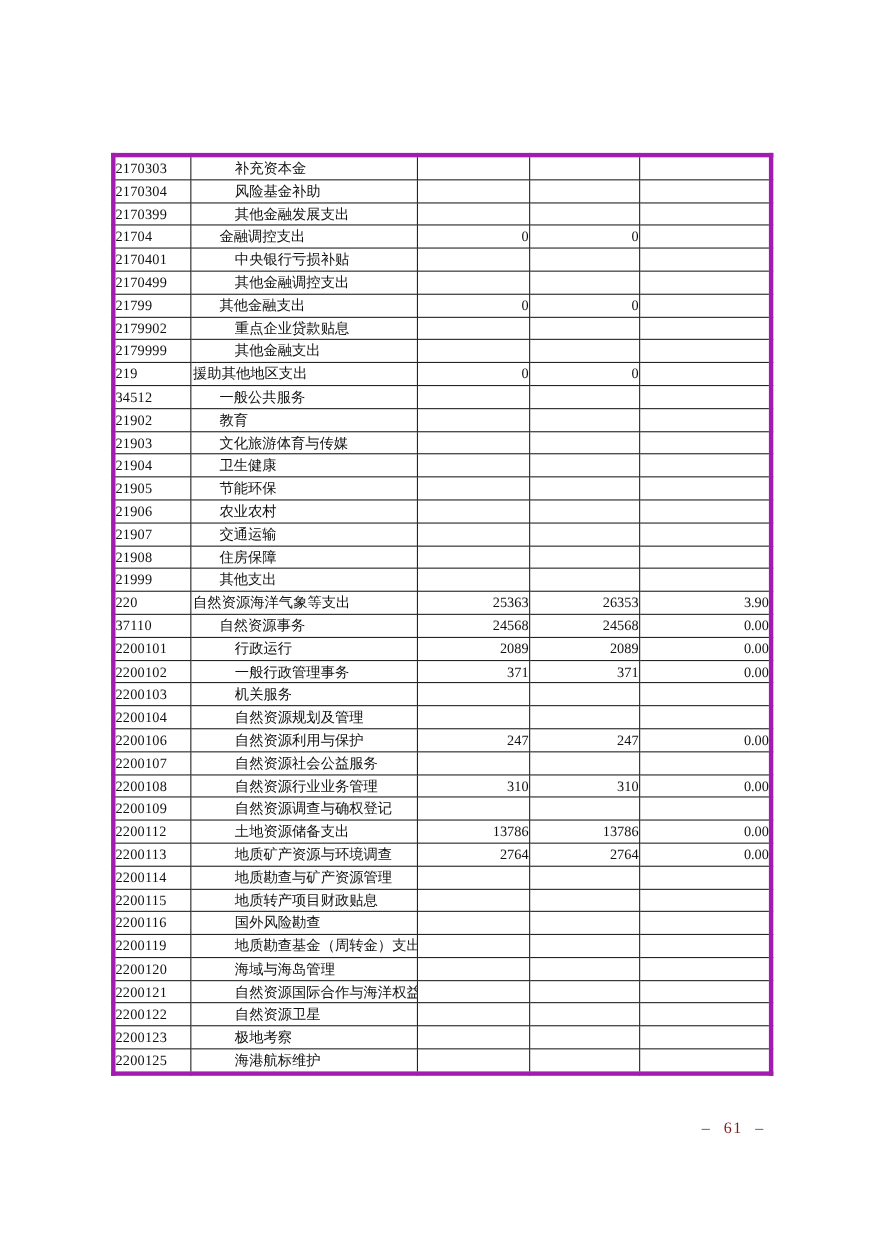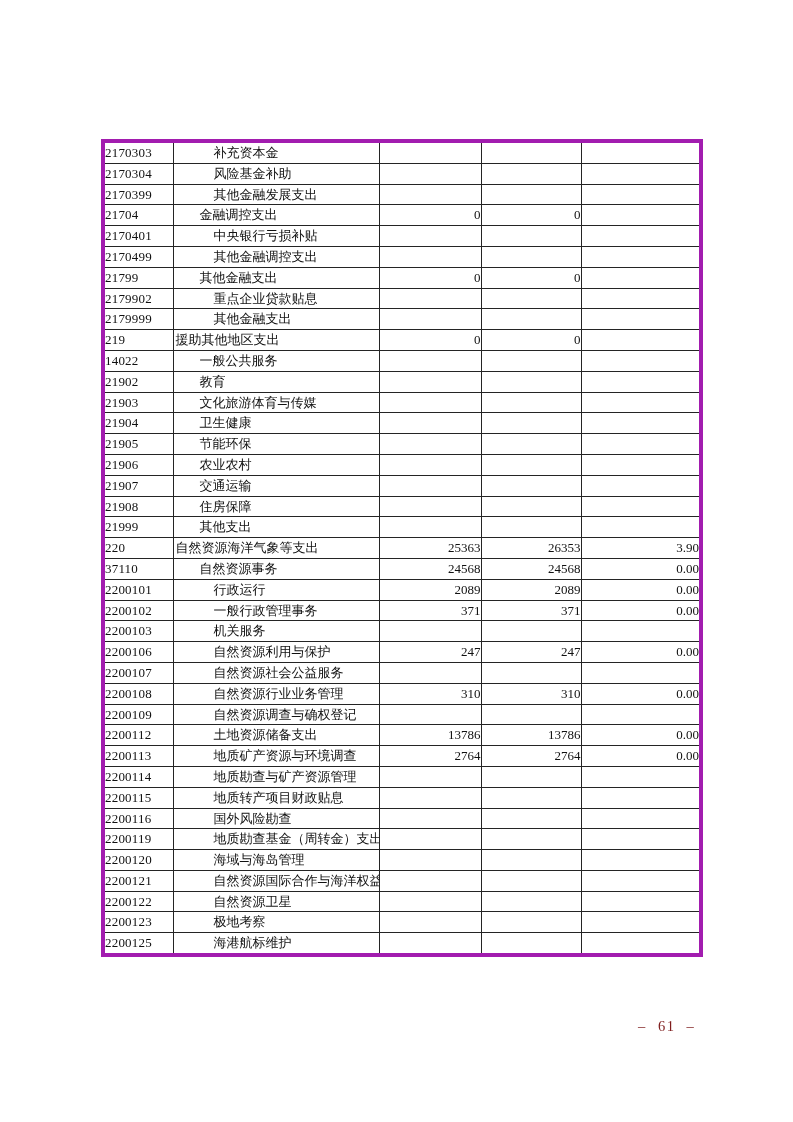--- a/index.html
+++ b/index.html
@@ -129,21 +129,21 @@
           <td class="num"></td>
         </tr>
         <tr>
           <td class="code">219</td>
           <td class="name lvl0">援助其他地区支出</td>
           <td class="num">0</td>
           <td class="num">0</td>
           <td class="num"></td>
         </tr>
         <tr>
-          <td class="code">14022</td>
+          <td class="code">34512</td>
           <td class="name lvl1">一般公共服务</td>
           <td class="num"></td>
           <td class="num"></td>
           <td class="num"></td>
         </tr>
         <tr>
           <td class="code">21902</td>
           <td class="name lvl1">教育</td>
           <td class="num"></td>
           <td class="num"></td>
@@ -227,20 +227,27 @@
           <td class="num">0.00</td>
         </tr>
         <tr>
           <td class="code">2200103</td>
           <td class="name lvl2">机关服务</td>
           <td class="num"></td>
           <td class="num"></td>
           <td class="num"></td>
         </tr>
         <tr>
+          <td class="code">2200104</td>
+          <td class="name lvl2">自然资源规划及管理</td>
+          <td class="num"></td>
+          <td class="num"></td>
+          <td class="num"></td>
+        </tr>
+        <tr>
           <td class="code">2200106</td>
           <td class="name lvl2">自然资源利用与保护</td>
           <td class="num">247</td>
           <td class="num">247</td>
           <td class="num">0.00</td>
         </tr>
         <tr>
           <td class="code">2200107</td>
           <td class="name lvl2">自然资源社会公益服务</td>
           <td class="num"></td>

